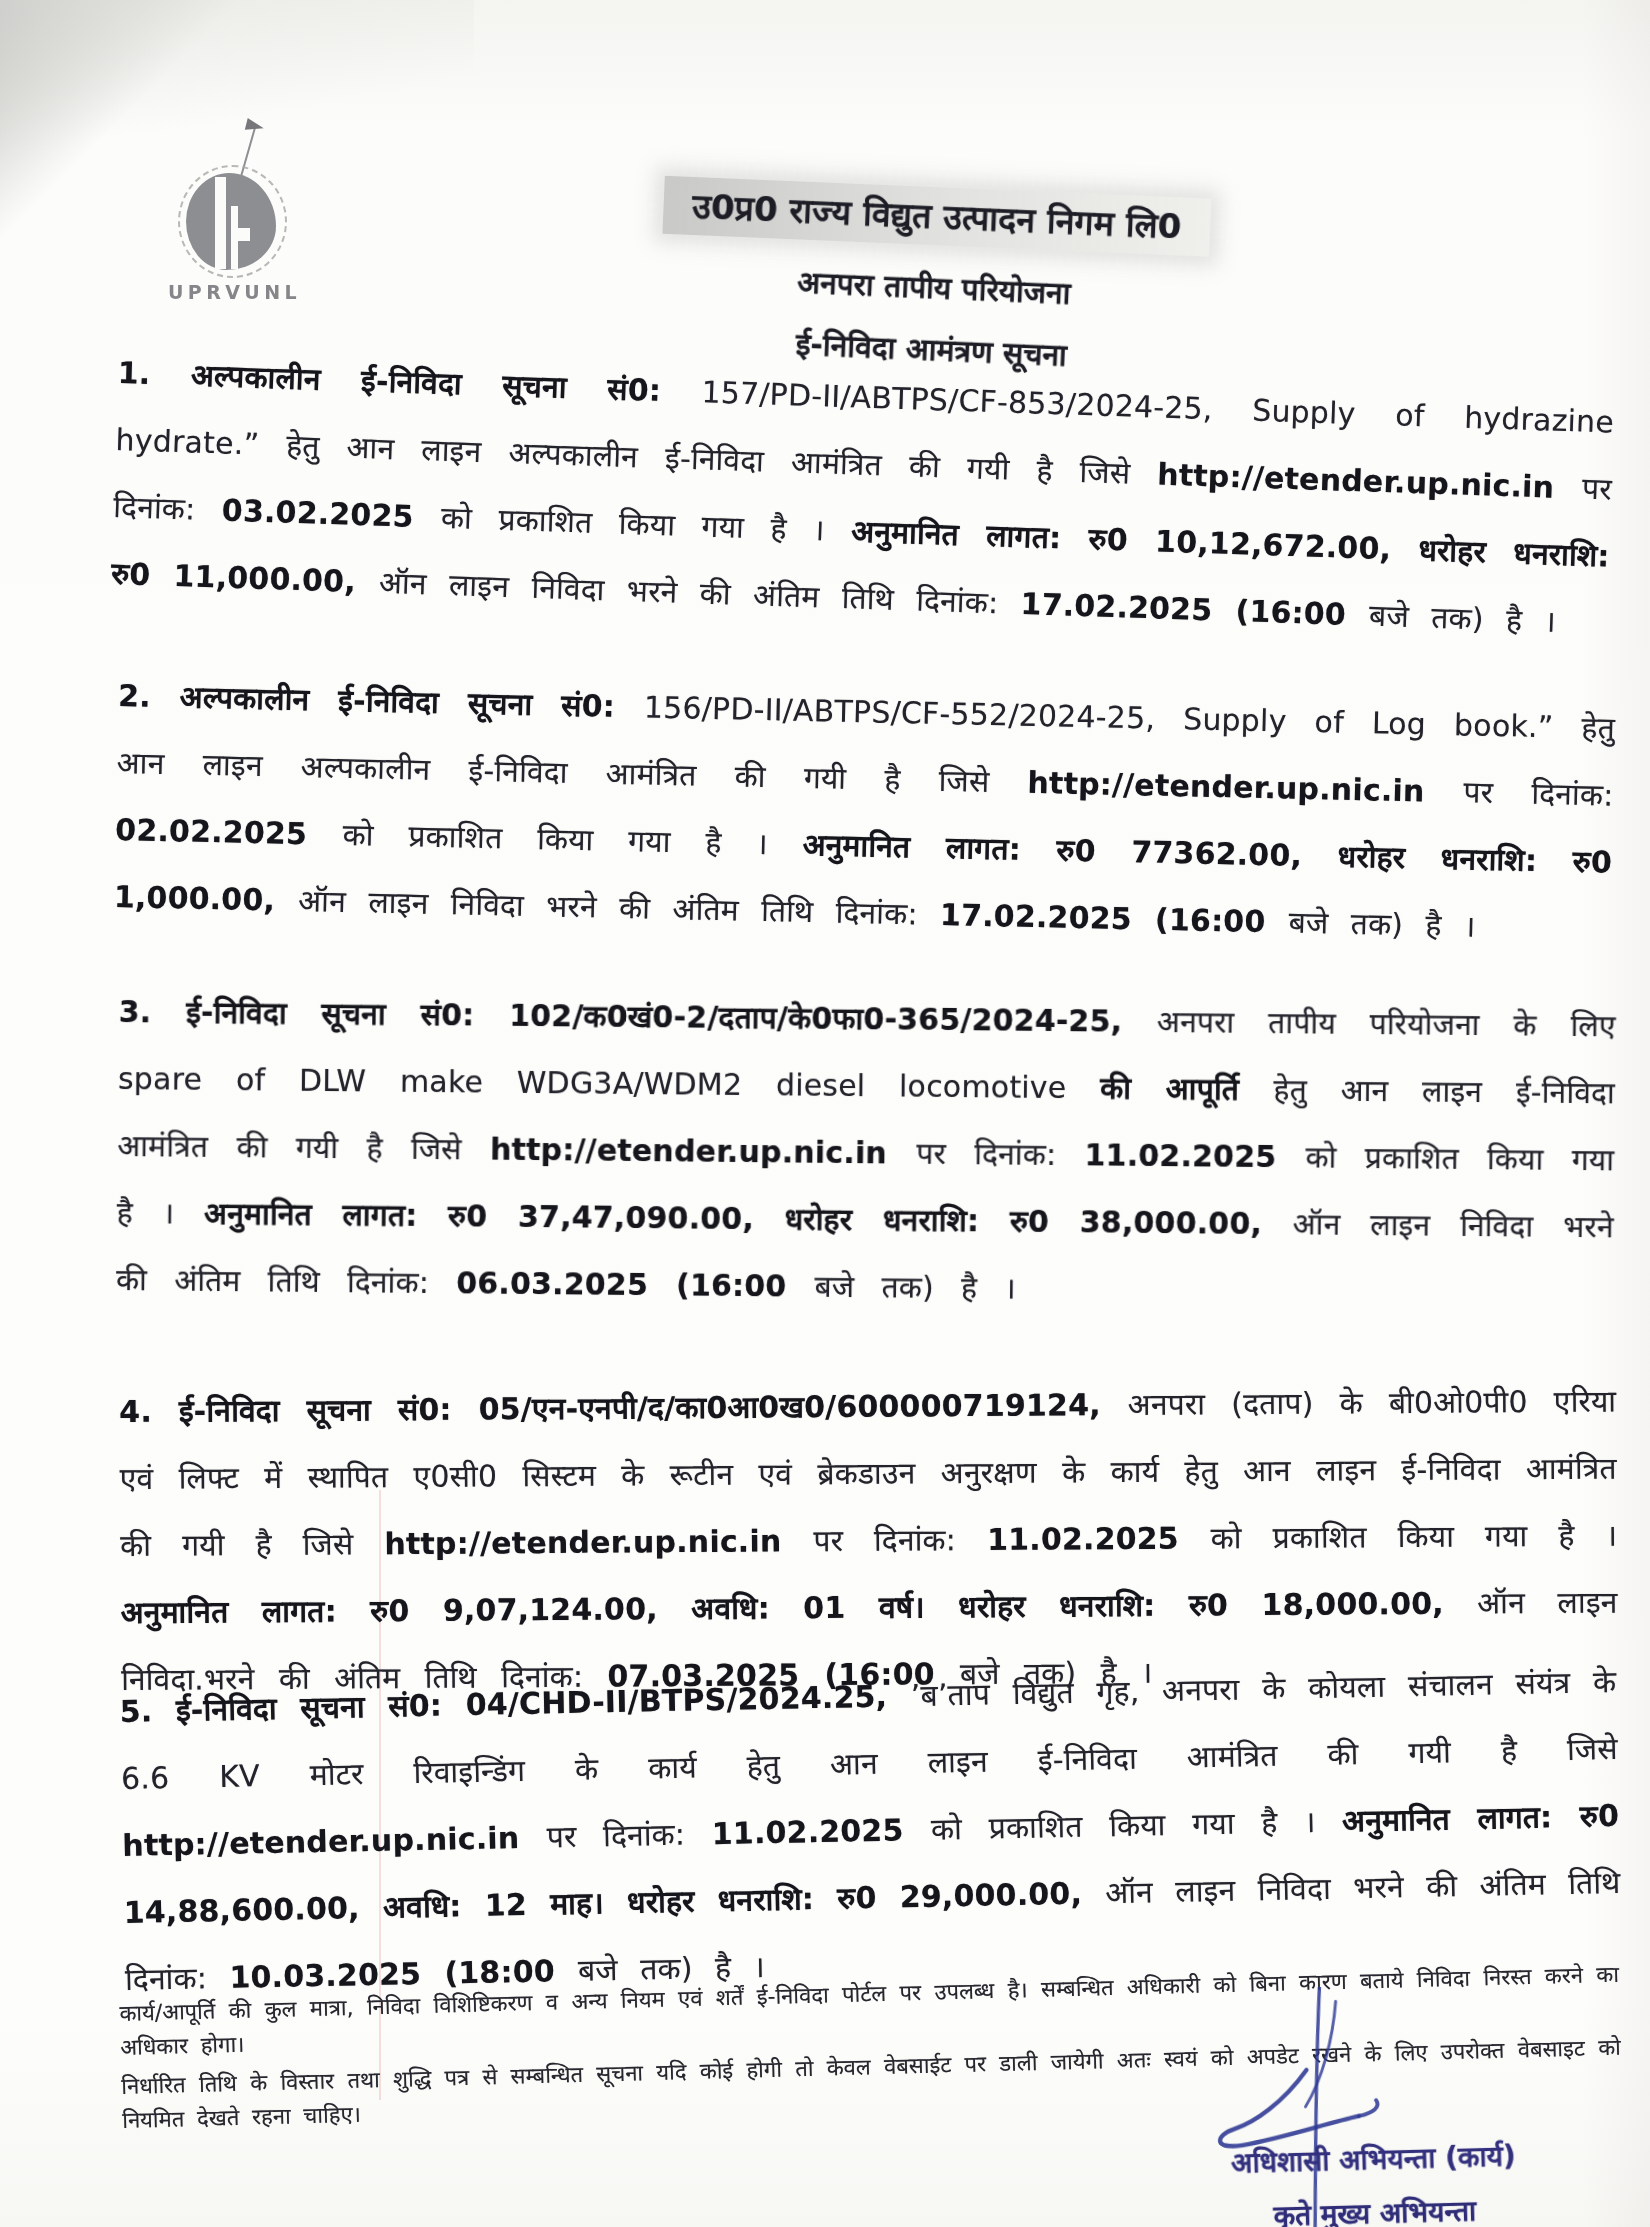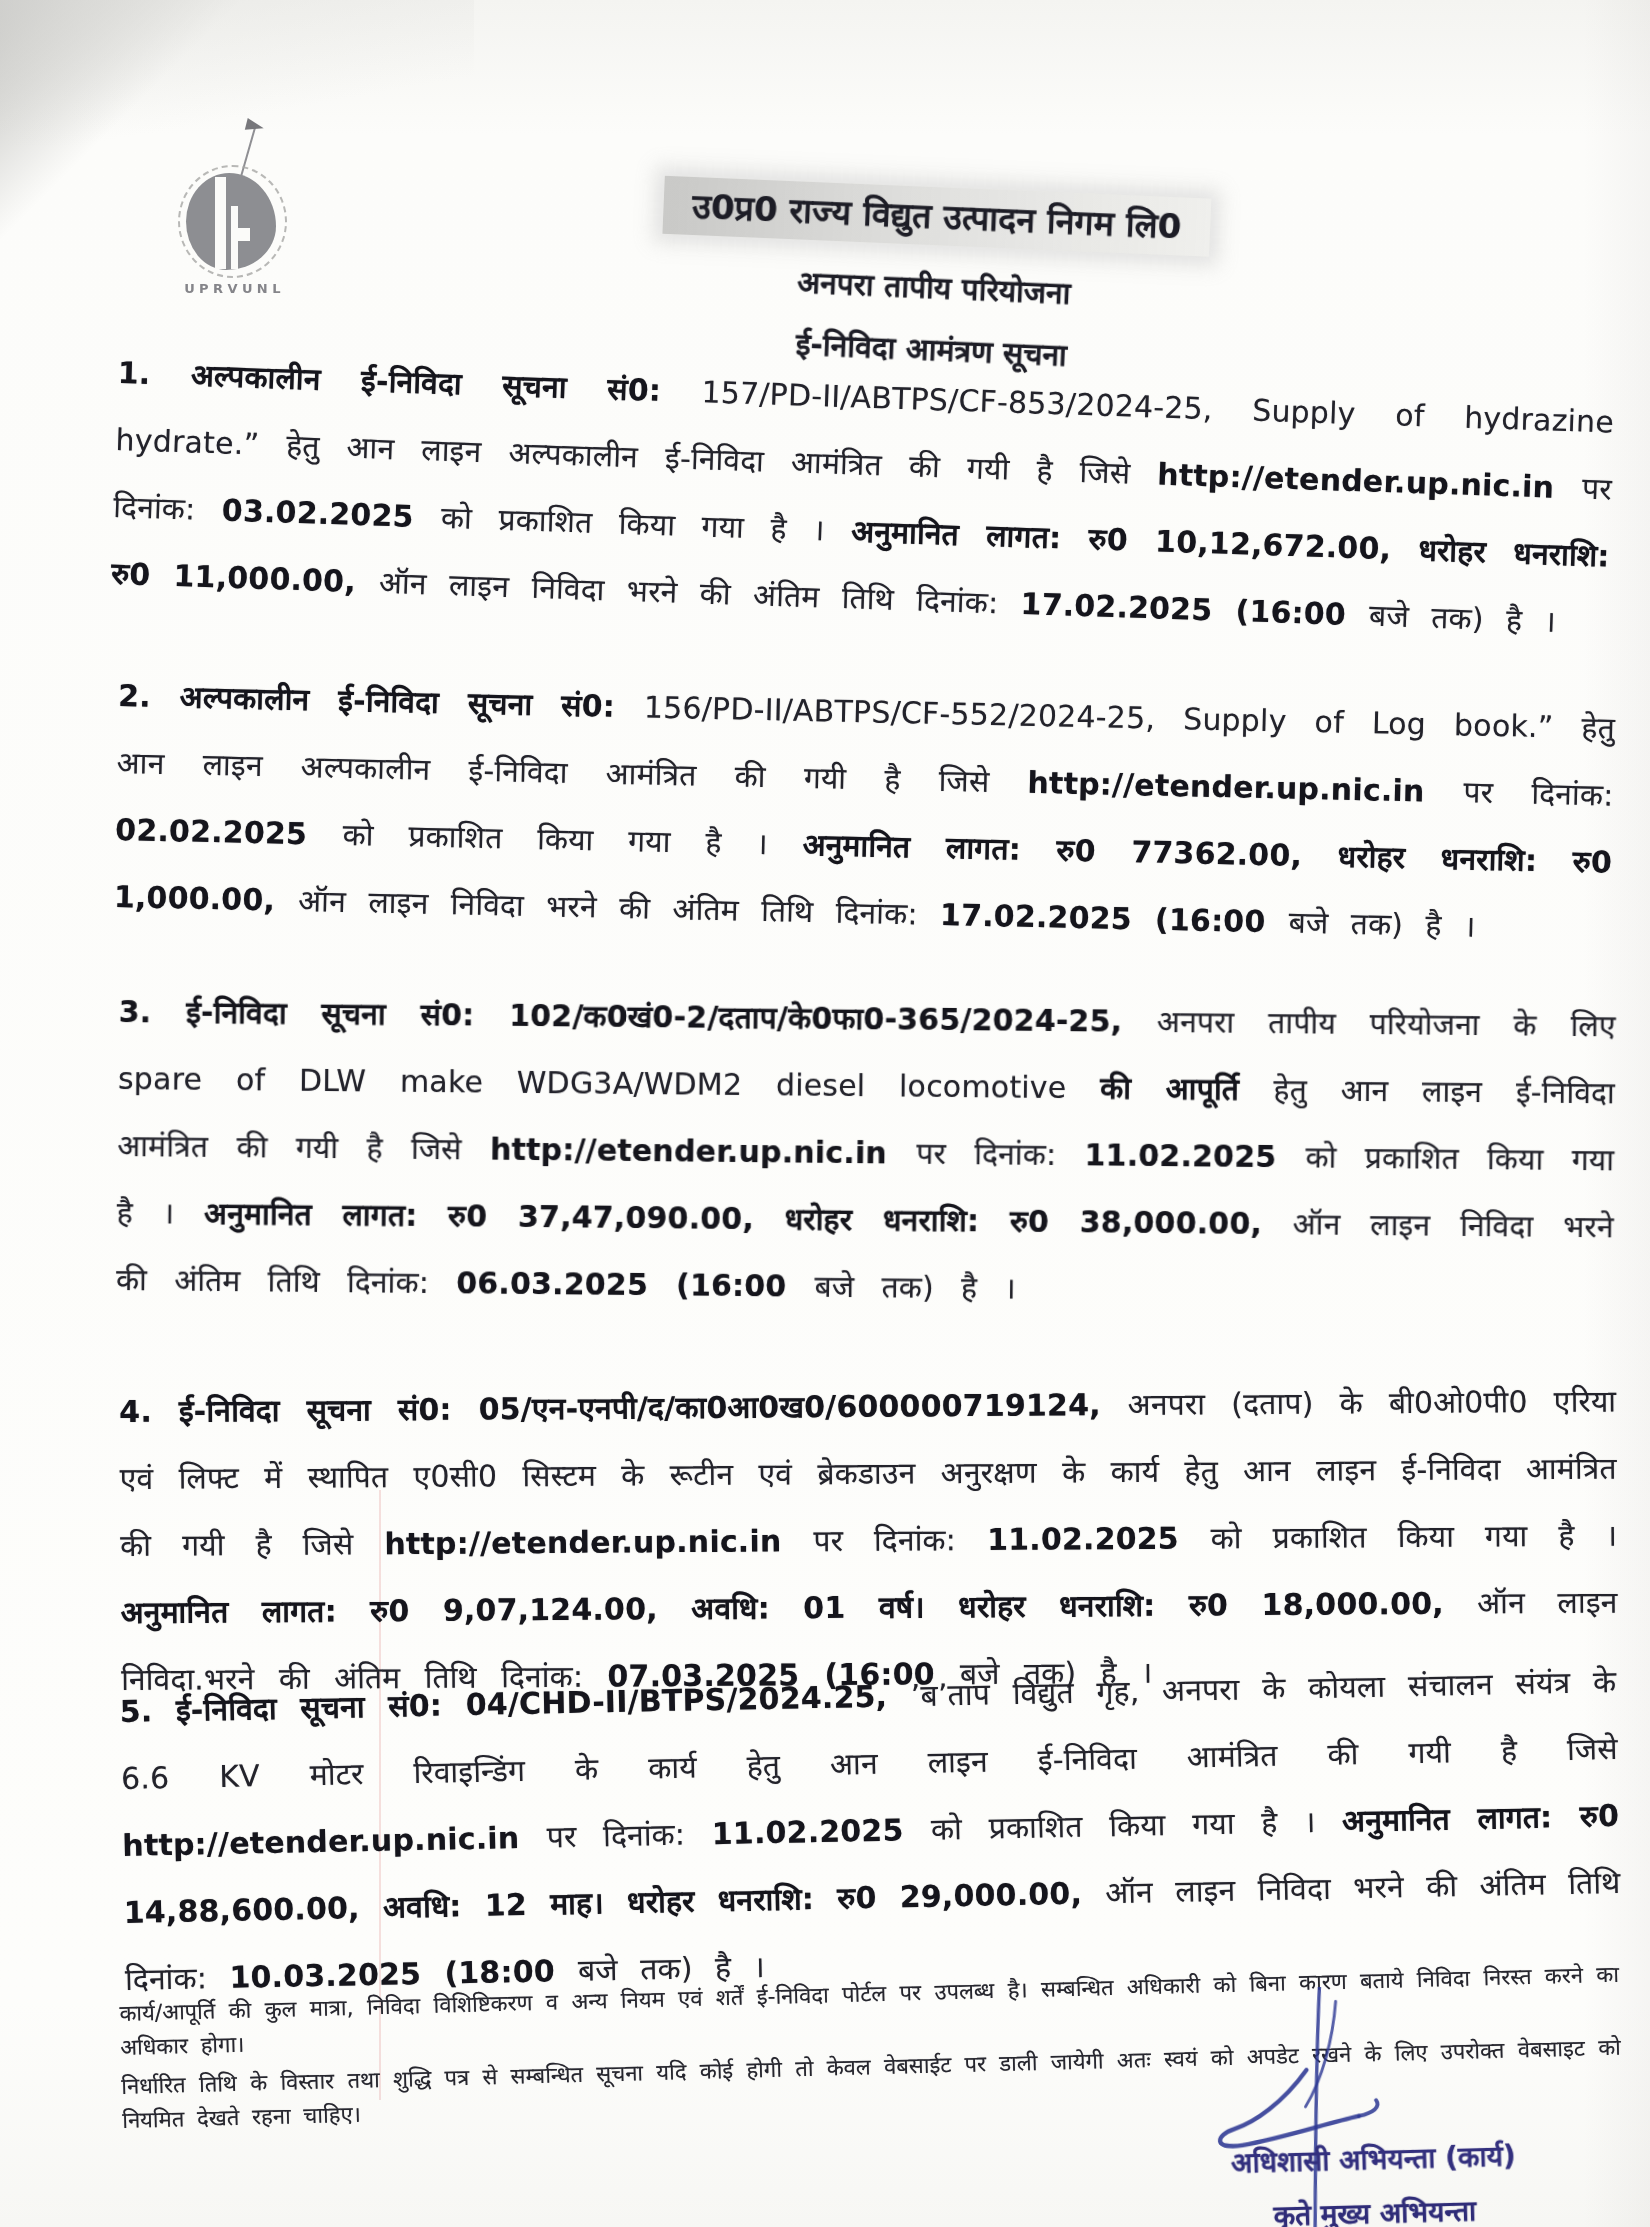--- a/index.html
+++ b/index.html
@@ -54,21 +54,21 @@
   .emblem .white-bar{
     position:absolute;left:41px;top:44px;width:10.6px;height:92px;background:#fbfbf9;
   }
   .emblem .white-bar2{
     position:absolute;left:57px;top:73px;width:6.8px;height:63px;background:#fbfbf9;
   }
   .emblem .white-notch{
     position:absolute;left:61px;top:95px;width:14.5px;height:12.6px;background:#fbfbf9;
   }
   .logo-abbr{
-    margin-top:2.9px;color:#85858a;font-size:13px;font-weight:700;letter-spacing:4.4px;
+    margin-top:2.9px;color:#85858a;font-size:19px;font-weight:700;letter-spacing:4.4px;
   }
 
   
   .header{
     position:absolute;left:503px;top:169px;width:871px;text-align:center;
     transform:rotate(2.4deg);transform-origin:0 0;
     color:#1d1d26;
   }
   .header .hline1{
     display:inline-block;font-size:34px;font-weight:700;padding:4.8px 29px 6.8px 29px;

